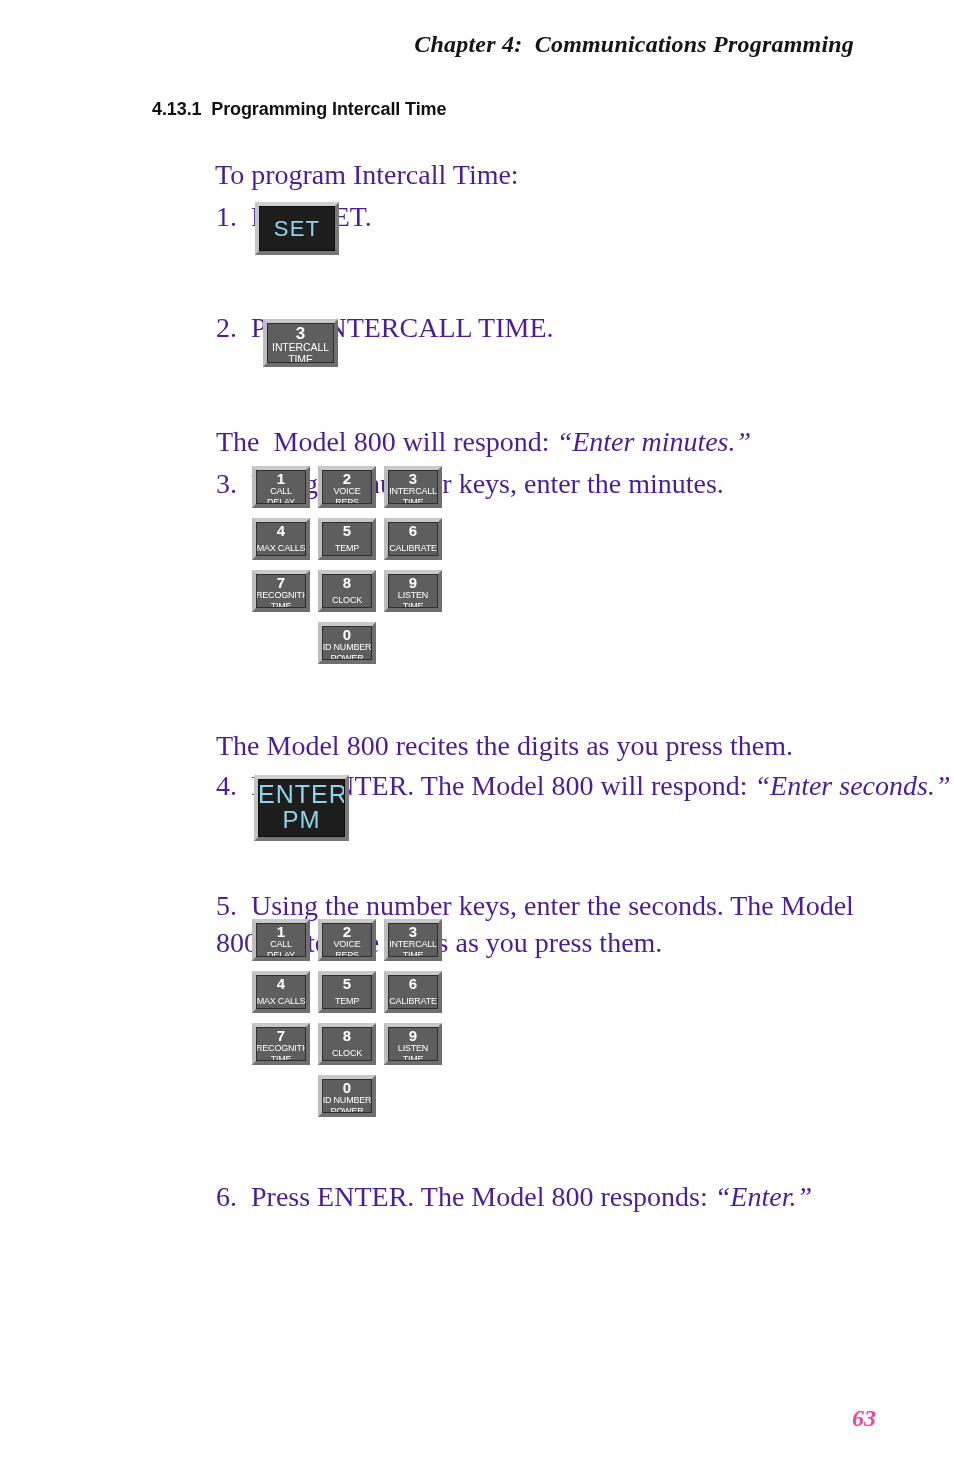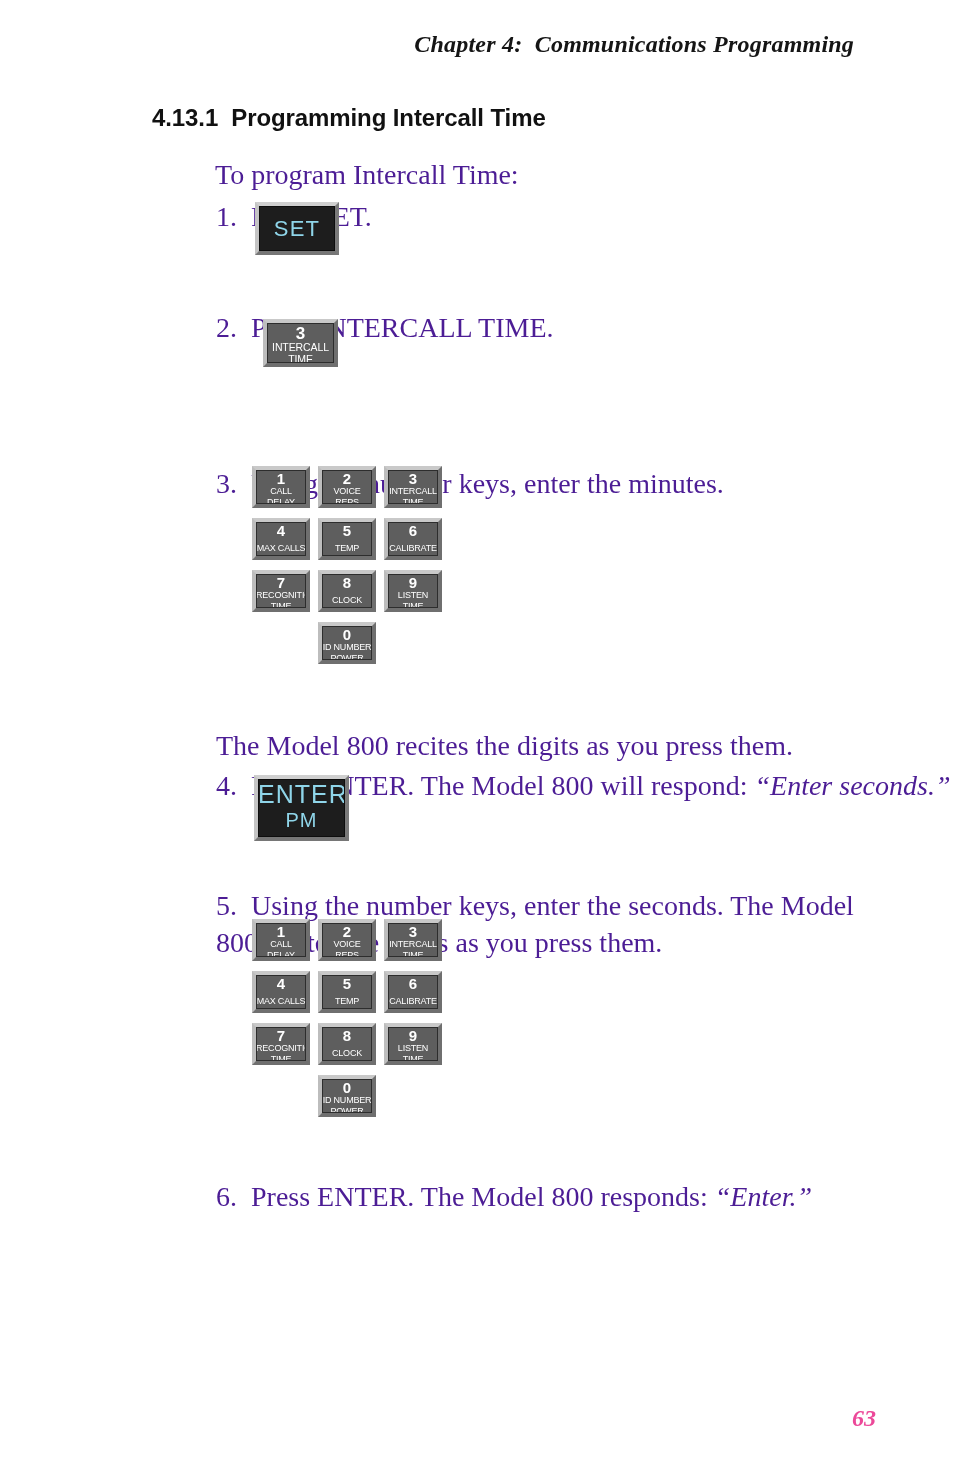--- a/index.html
+++ b/index.html
@@ -38,21 +38,21 @@
     white-space: pre;
   }
 
   
   .section-heading {
     position: absolute;
     top: 84px;
     left: 152px;
     font-family: "Liberation Sans", "DejaVu Sans", sans-serif;
     font-weight: bold;
-    font-size: 24px;
+    font-size: 18px;
     letter-spacing: -0.1px;
     color: #111111;
     white-space: pre;
   }
 
   
   .body-text {
     position: absolute;
     font-size: 28px;
     line-height: 37px;
@@ -147,21 +147,21 @@
     height: 66px;
   }
   .btn-enter .key-main {
     display: block;
     font-size: 25px;
     letter-spacing: 1px;
     line-height: 30px;
   }
   .btn-enter .key-sub {
     display: block;
-    font-size: 20px;
+    font-size: 24px;
     letter-spacing: 1px;
     line-height: 22px;
   }
 
   
   .btn-intercall {
     position: absolute;
     top: 319px;
     left: 263px;
     width: 75px;
@@ -237,20 +237,21 @@
   </div>
 
   <p class="body-text p-step2">2.  Press INTERCALL TIME.</p>
 
   <div class="key btn-intercall">
     <span class="key-num">3</span>
     <span class="key-lbl">INTERCALL</span>
     <span class="key-lbl">TIME</span>
   </div>
 
+  <p class="body-text p-respond1"><span>The  Model 800 will respond: </span><em>“Enter minutes.”</em></p>
 
   <p class="body-text p-step3">3.  Using the number keys, enter the minutes.</p>
 
   <div class="keypad keypad-1">
     <div class="keypad-row">
       <div class="key">
         <span class="key-num">1</span>
         <span class="key-lbl">CALL</span>
         <span class="key-lbl">DELAY</span>
       </div>

